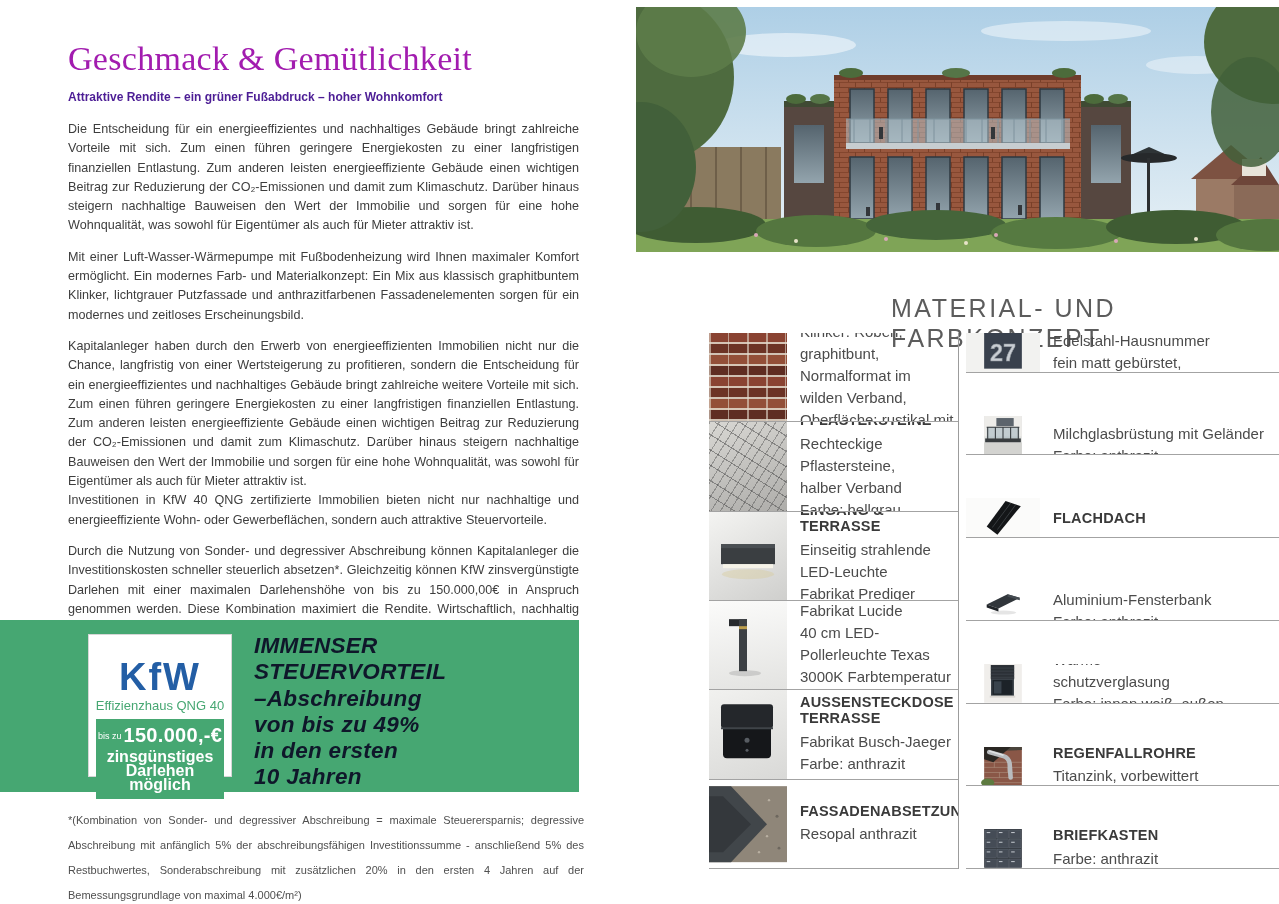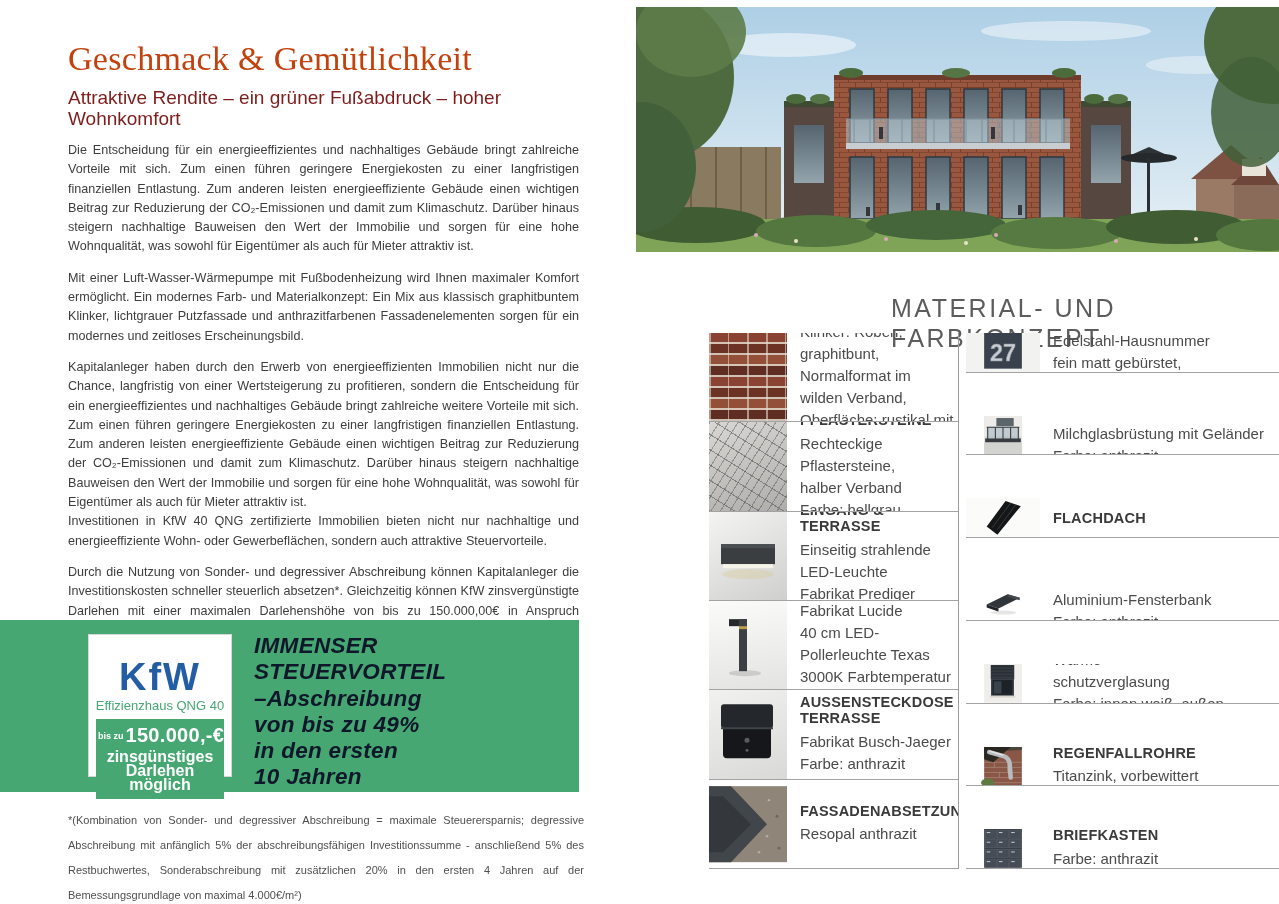--- a/index.html
+++ b/index.html
@@ -1,36 +1,36 @@
 <!DOCTYPE html>
 <html style="--green: #46a772; --kfw-blue: #235ea5;"><head>
 <meta charset="utf-8">
 <style>
   html,body{margin:0;padding:0;background:#e9e9e9;}
   #page{position:relative;width:1279px;height:904px;background:#ffffff;overflow:hidden;
         font-family:"Liberation Sans",sans-serif;}
   
   .left-col{position:absolute;left:68px;top:40px;width:511px;}
   h1.title{margin:0;font-family:"Liberation Serif",serif;font-weight:400;
-           font-size:34px;line-height:38px;color:#c2410c;letter-spacing:.3px;}
-  h2.subtitle{margin:9px 0 0;font-size:19px;line-height:21px;color:#7f1d1d;font-weight:normal;}
+           font-size:34px;line-height:38px;color:#a21caf;letter-spacing:.3px;}
+  h2.subtitle{margin:9px 0 0;font-size:12px;line-height:21px;color:#4c1d95;font-weight:bold;}
   .copy p{margin:12px 0 0;font-size:12.6px;line-height:19.3px;color:#3d3d3d;
           text-align:justify;white-space:pre-line;}
   
   .kfw-banner{position:absolute;left:0;top:620px;width:579px;height:172px;
               background:var(--green,#46a772);}
   .kfw-card{position:absolute;left:88px;top:14px;width:144px;height:143px;background:#ffffff;
             border:1px solid #d6d6d6;box-sizing:border-box;text-align:center;}
   .kfw-logo{margin-top:21px;font-size:38px;line-height:42px;font-weight:800;
             color:var(--kfw-blue,#235ea5);letter-spacing:2px;}
   .kfw-sub{margin-top:0;font-size:13px;font-weight:normal;color:var(--green,#46a772);}
   .kfw-amountbox{margin:6px auto 0;width:128px;background:var(--green,#46a772);
                  color:#fff;padding:5px 2px 7px;box-sizing:border-box;}
   .kfw-amount-line{white-space:nowrap;}
-  .kfw-amount-line .pre{font-size:9px;font-weight:bold;vertical-align:3px;margin-right:2px;}
+  .kfw-amount-line .pre{font-size:9px;font-weight:normal;vertical-align:3px;margin-right:2px;}
   .kfw-amount-line .amt{font-size:20px;font-weight:800;letter-spacing:.3px;}
   .kfw-loan{margin-top:3px;font-size:16px;font-weight:bold;line-height:14px;white-space:pre-line;}
   .claim{position:absolute;left:254px;top:13px;color:#0f172a;font-weight:bold;font-style:italic;
          font-size:22.5px;line-height:26.3px;white-space:pre-line;letter-spacing:.3px;}
   
   .footnote{position:absolute;left:68px;top:808px;width:516px;margin:0;font-size:11px;
             line-height:25px;color:#4f4f4f;text-align:justify;}
   
   .hero{position:absolute;left:636px;top:7px;width:643px;height:245px;overflow:hidden;}
   .hero svg{display:block;width:100%;height:100%;}

